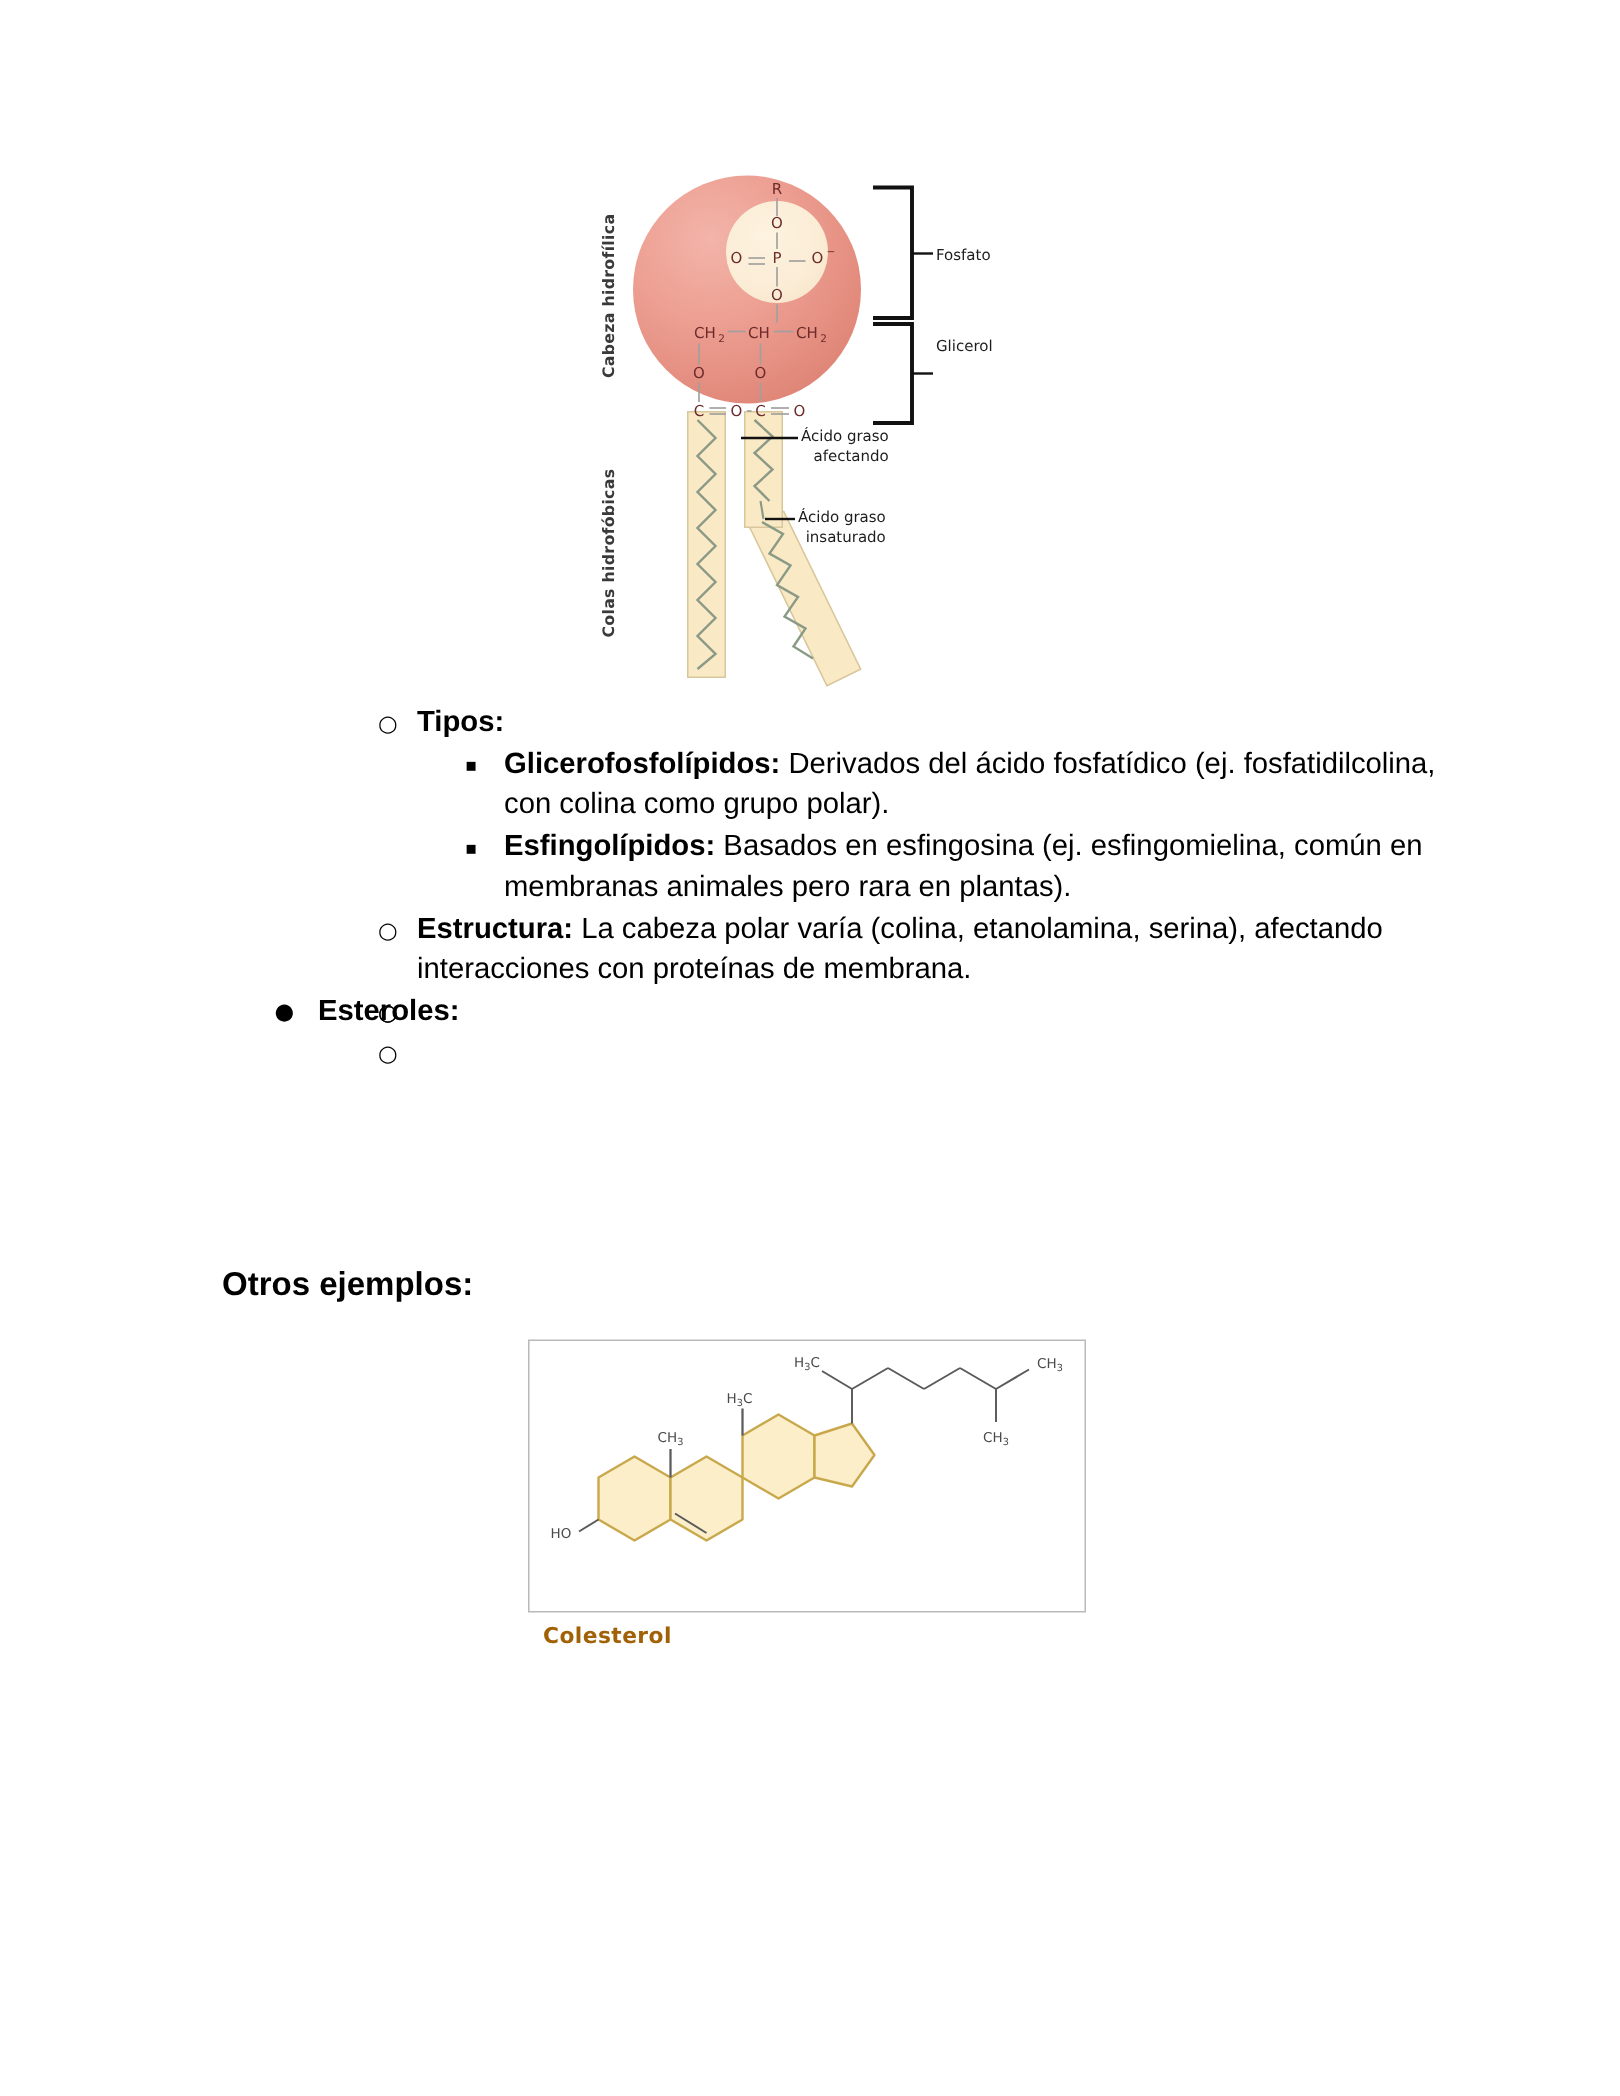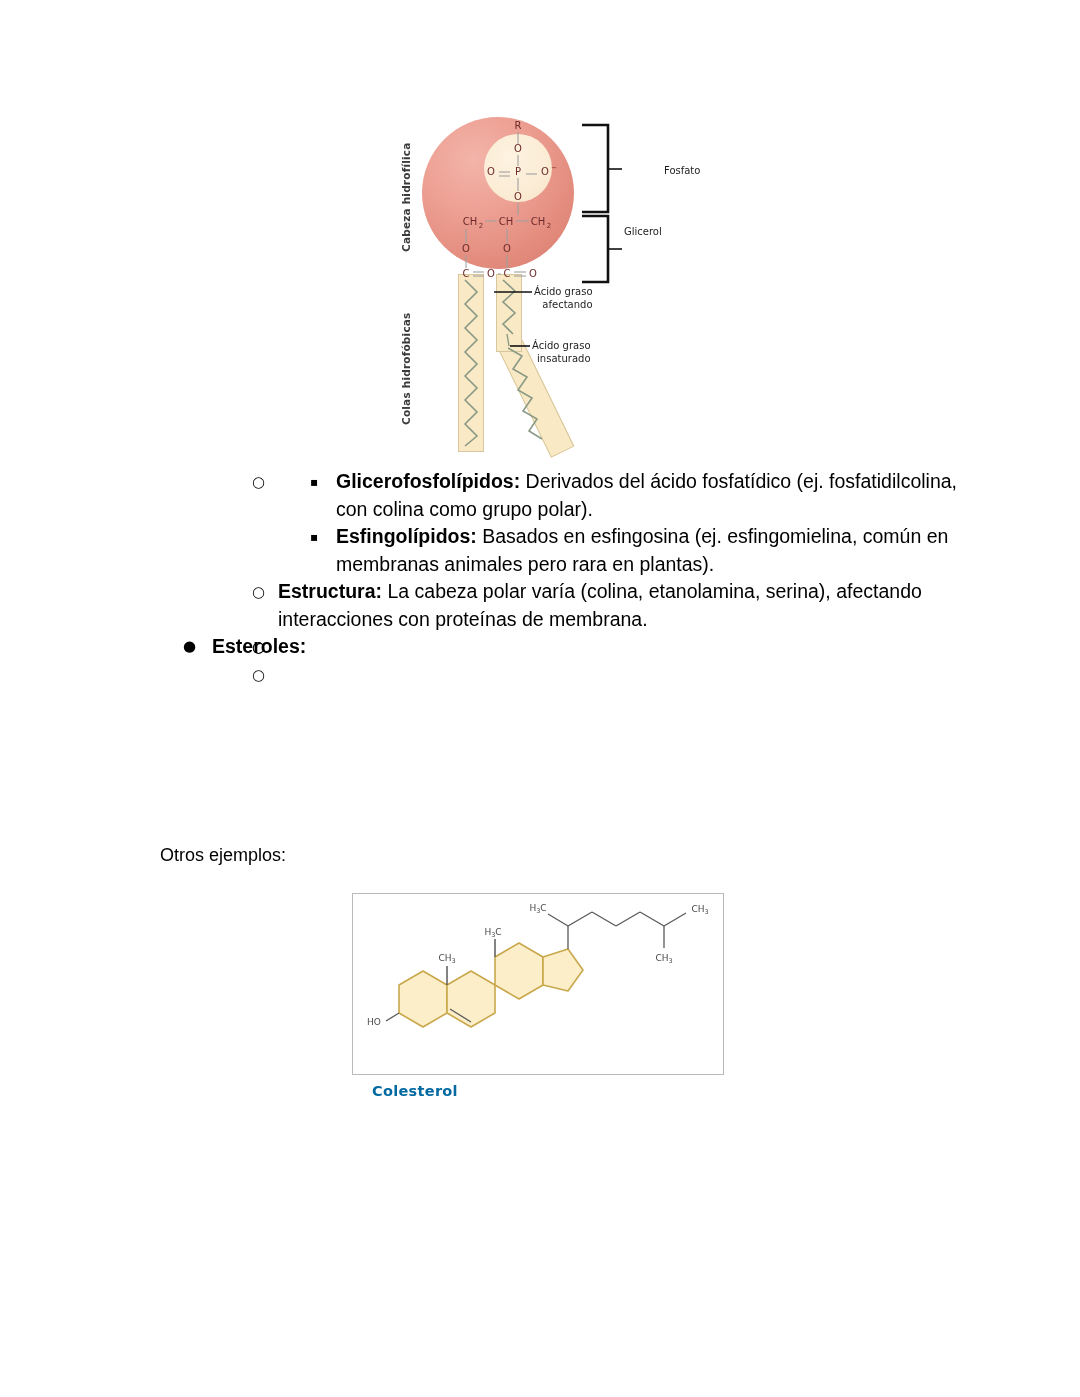--- a/index.html
+++ b/index.html
@@ -90,21 +90,21 @@
     top: 0;
     overflow: visible;
   }
   .bracket-label {
     position: absolute;
     font-size: 10px;
     color: #1d1d1d;
     white-space: nowrap;
     font-family: "DejaVu Sans", sans-serif;
   }
-  #lbl-fosfato { left: 238px; top: 53px; margin-left: 40px; }
+  #lbl-fosfato { left: 238px; top: 53px; }
   #lbl-glicerol { left: 238px; top: 114px; }
   .tail-callout {
     position: absolute;
     font-size: 10px;
     line-height: 12.5px;
     color: #1d1d1d;
     white-space: nowrap;
     font-family: "DejaVu Sans", sans-serif;
     text-align: right;
   }
@@ -141,24 +141,25 @@
 
   
   .lvl3 { padding-left: 336px; padding-right: 120px; }
   .lvl3 > .bullet { left: 310px; font-size: 12px; line-height: 29px; }
 
   b { font-weight: bold; }
 
   
   #otros-ejemplos {
     position: absolute;
-    left: 160px;
+    left: 148px;
     top: 842px;
-    font-size: 18px;
+    font-size: 22px;
     line-height: 27.5px;
+    font-weight: bold;
   }
 
   
   #cholesterol-figure {
     position: absolute;
     left: 352px;
     top: 893px;
     width: 372px;
     height: 205px;
   }
@@ -167,25 +168,25 @@
     left: 0;
     top: 0;
     width: 372px;
     height: 182px;
     border: 1px solid #b9b9b9;
     background: #ffffff;
     box-sizing: border-box;
   }
   #cholesterol-caption {
     position: absolute;
-    left: 20px;
+    left: 10px;
     top: 190px;
     font-size: 14.5px;
     font-weight: bold;
-    color: #0369a1;
+    color: #a16207;
     letter-spacing: .3px;
     font-family: "DejaVu Sans", sans-serif;
   }
   #chol-svg { position: absolute; left: 0; top: 0; }
   .chol-text {
     font-family: "DejaVu Sans", sans-serif;
     font-size: 9px;
     fill: #4a4a4a;
   }
   .chol-sub { font-size: 6.5px; }
@@ -280,20 +281,21 @@
   </div>
   <div class="tail-callout" id="lbl-insaturado">
     <span>Ácido graso</span><br>
     <span>insaturado</span>
   </div>
 </div>
 
 <div id="body-text">
     <div class="li lvl2">
       <span class="bullet">○</span>
+      <span class="txt"><b>Tipos:</b><span></span></span>
     </div>
     <div class="li lvl3">
       <span class="bullet">▪</span>
       <span class="txt"><b>Glicerofosfolípidos:</b><span> Derivados del ácido fosfatídico (ej. fosfatidilcolina, con colina como grupo polar).</span></span>
     </div>
     <div class="li lvl3">
       <span class="bullet">▪</span>
       <span class="txt"><b>Esfingolípidos:</b><span> Basados en esfingosina (ej. esfingomielina, común en membranas animales pero rara en plantas).</span></span>
     </div>
     <div class="li lvl2">

